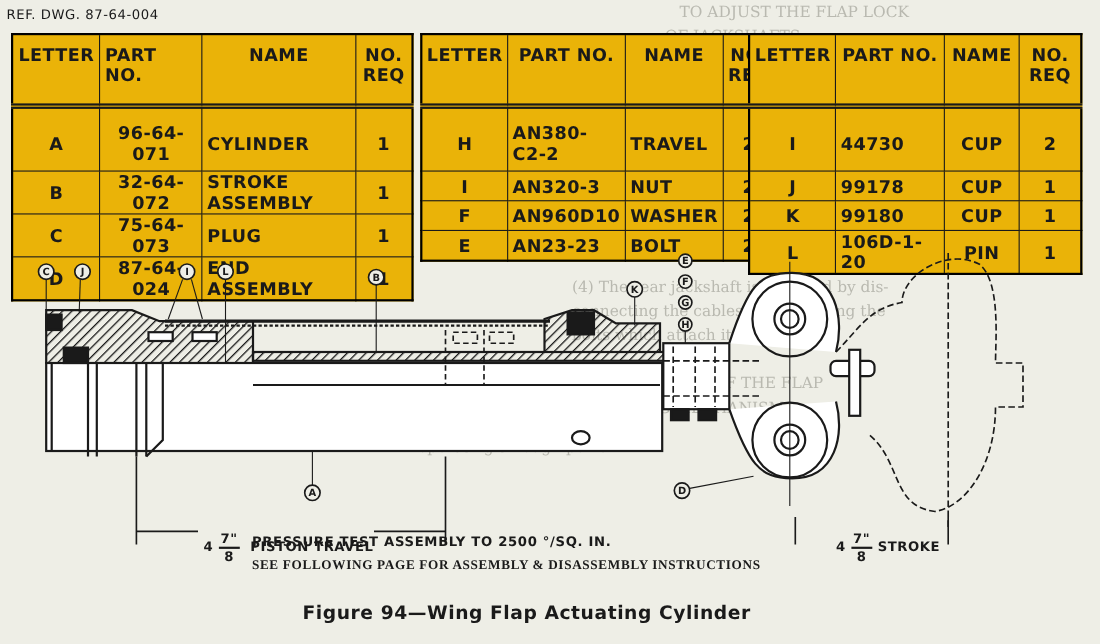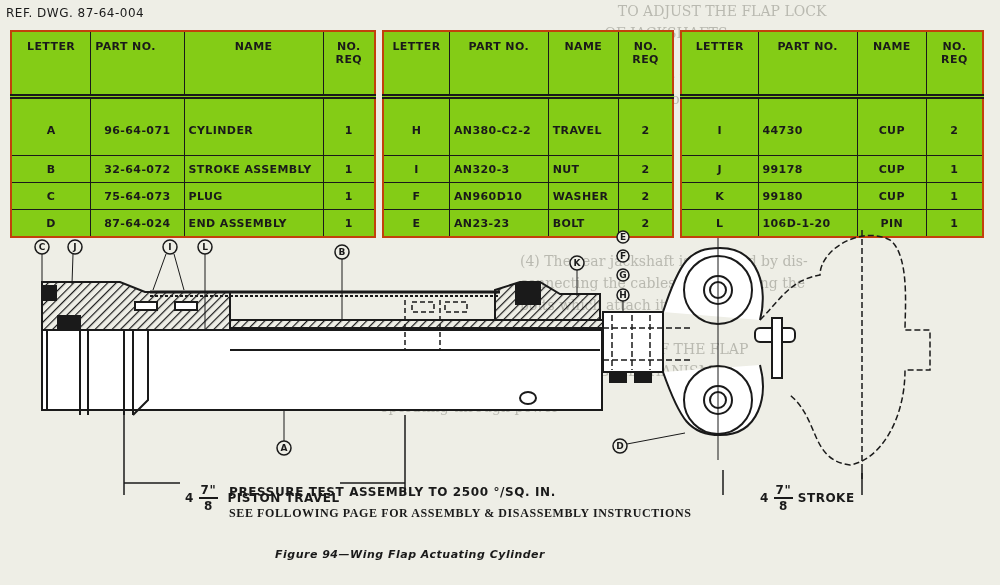--- a/index.html
+++ b/index.html
@@ -12,42 +12,42 @@
   .ghost {
     position:absolute; color:#b9b9b0; font-family:"DejaVu Serif", serif;
     font-size:14px; line-height:22px; white-space:pre; pointer-events:none;
   }
   .ref {
     position:absolute; left:6px; top:6px; font-size:12px; font-weight:normal;
     letter-spacing:0.5px;
   }
   table.parts {
     position:absolute; top:30px; border-collapse:collapse;
-    background:#84cc16; font-size:11px; font-weight:bold;
-    border:2px solid #c2410c;
+    background:#eab308; font-size:16px; font-weight:bold;
+    border:2px solid #000000;
   }
   table.parts th, table.parts td {
     border:1.5px solid #1a1a1a; padding:0 4px; height:26px;
     letter-spacing:0.4px;
   }
   table.parts th { height:54px; vertical-align:top; padding-top:8px; font-weight:bold; }
   table.parts thead tr { border-bottom:5px double #1a1a1a; }
   table.parts tbody tr:first-child td { height:50px; vertical-align:middle; padding-top:6px; }
   .c { text-align:center; }
   .l { text-align:left; }
   #t1 { left:10px; width:366px; }
   #t2 { left:382px; width:292px; }
   #t3 { left:680px; width:304px; }
   .drawing { position:absolute; left:0; top:220px; width:1000px; height:290px; }
   .callout-text { font-size:9px; font-weight:bold; }
   .dim { position:absolute; font-size:12px; font-weight:bold; letter-spacing:0.5px; }
   .note { position:absolute; left:229px; font-size:12px; font-weight:bold; letter-spacing:0.6px; }
   .caption {
-    position:absolute; left:275px; top:548px; font-size:11px; font-weight:bold;
-    font-style:italic; letter-spacing:0.5px;
+    position:absolute; left:275px; top:548px; font-size:17px; font-weight:bold;
+    letter-spacing:0.5px;
   }
   .frac { display:inline-block; text-align:center; vertical-align:middle; line-height:14px; }
   .frac span { display:block; }
   .frac .num { border-bottom:2px solid #1a1a1a; padding:0 2px; }
 </style>
 </head>
 <body>
 
 <div class="ghost" style="left:600px;top:0px;">    TO ADJUST THE FLAP LOCK
  OF JACKSHAFTS

